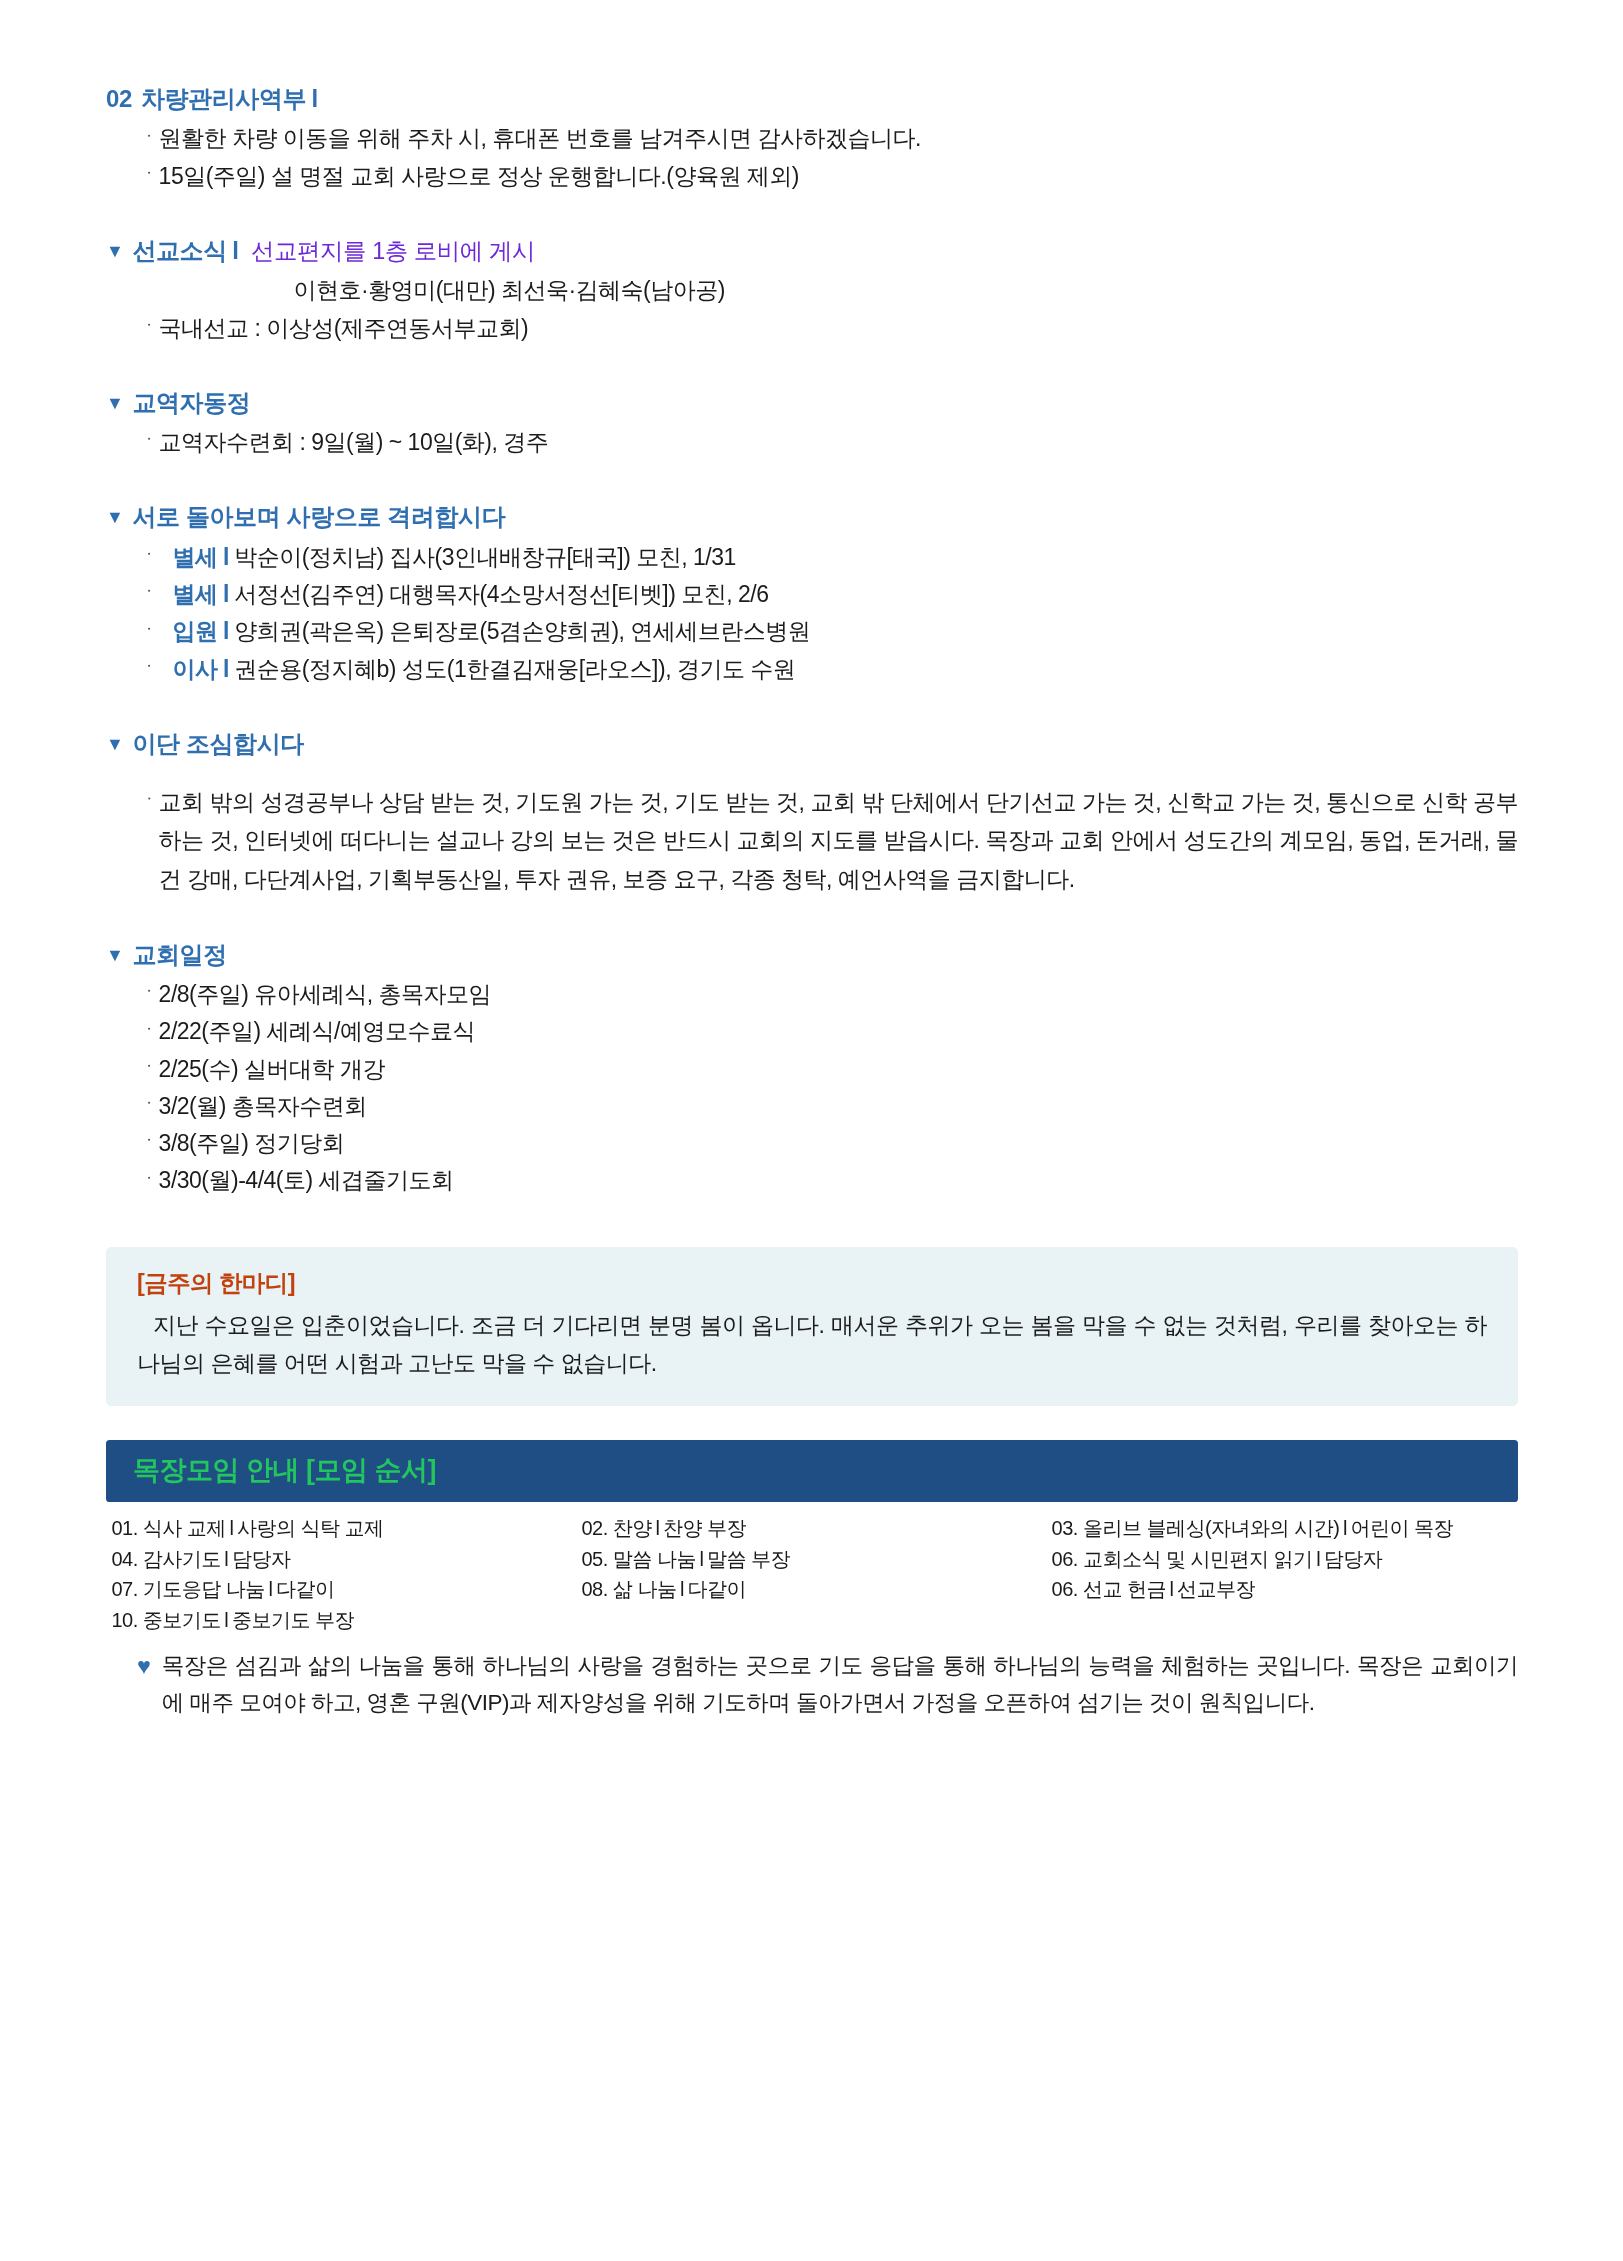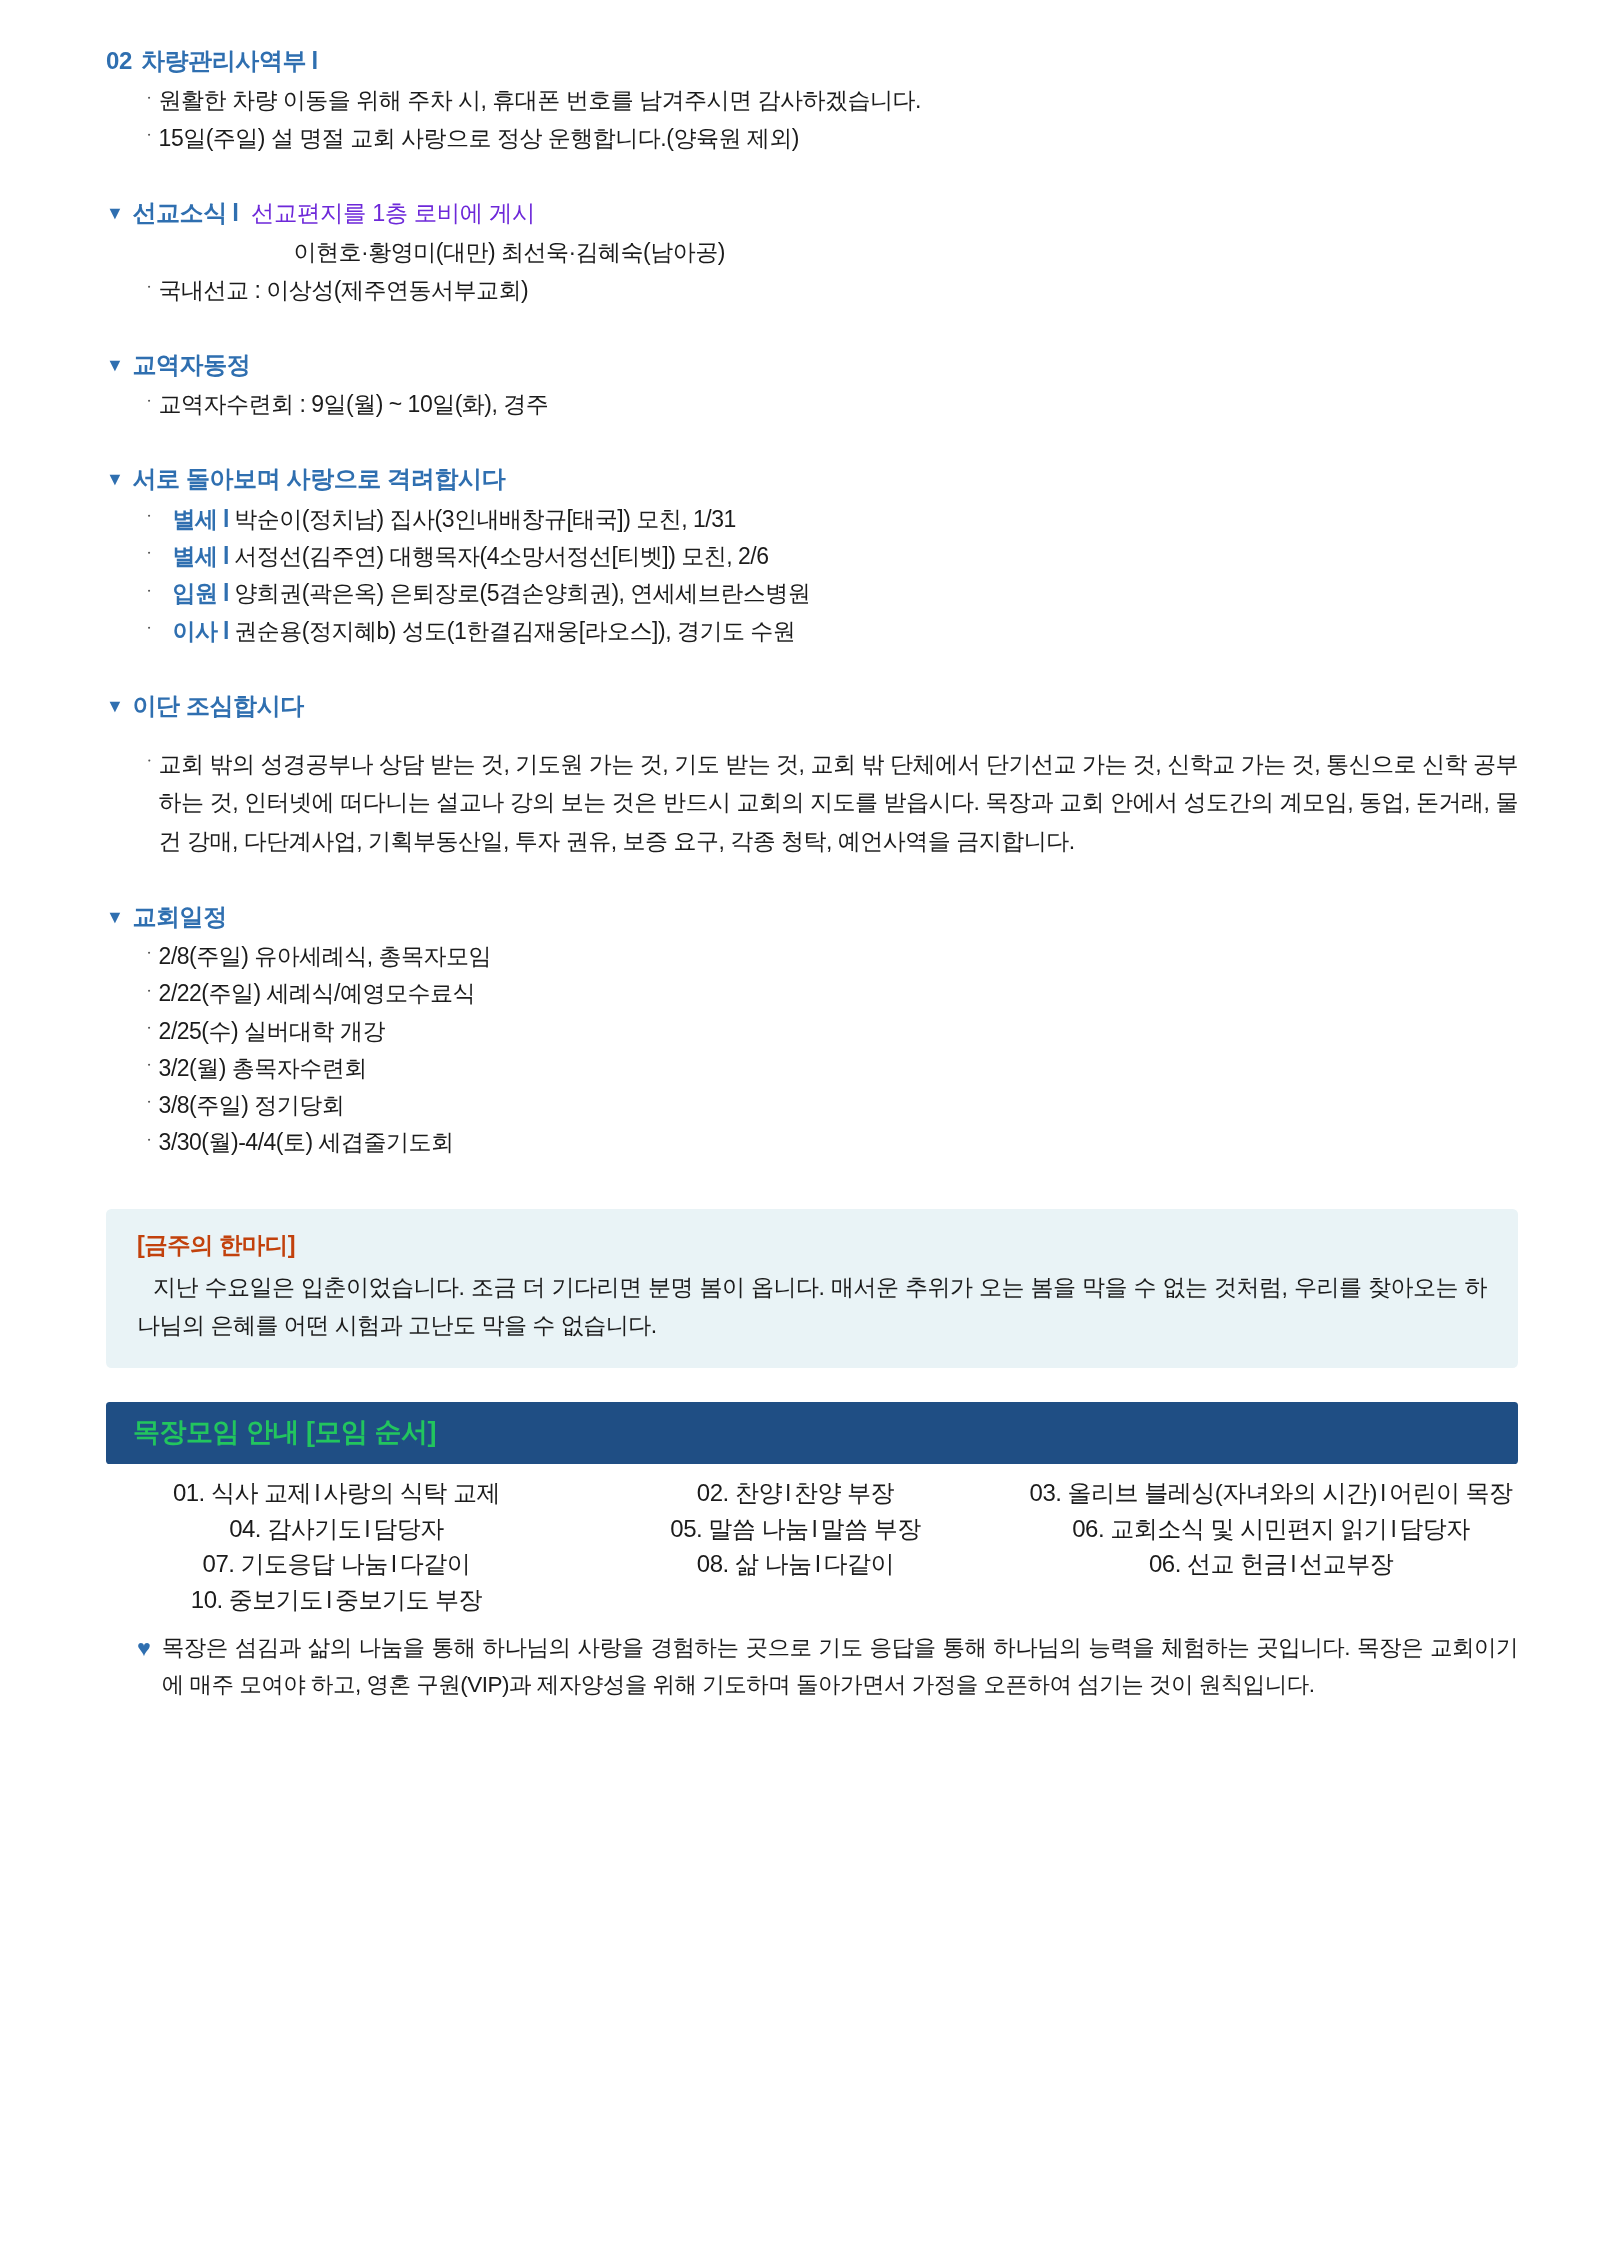--- a/index.html
+++ b/index.html
@@ -12,21 +12,21 @@
     min-height: 2262px;
     font-family: "Liberation Sans", sans-serif;
     color: #1b1b1b;
     -webkit-font-smoothing: antialiased;
   }
   .page {
     position: relative;
     width: 1624px;
     min-height: 2262px;
     box-sizing: border-box;
-    padding: 45px 106px 54px 106px;
+    padding: 83px 106px 54px 106px;
   }
   
   .sec {
     margin-bottom: 40px;
   }
   .sec-head {
     display: flex;
     align-items: baseline;
     font-size: 24px;
     font-weight: bold;
@@ -139,25 +139,24 @@
     margin-bottom: 12.6px;
   }
   .order-grid {
     display: grid;
     grid-template-columns: 1fr 1fr 1fr;
     column-gap: 9px;
     row-gap: 3.6px;
     padding: 0 5.4px;
   }
   .order-item {
-    font-size: 24px;
+    font-size: 20px;
     letter-spacing: -0.5px;
     color: #1b1b1b;
     white-space: nowrap;
-    text-align: center;
   }
   .order-item .sep {
     margin: 0 3.6px;
     color: #1b1b1b;
   }
   .heart-para {
     display: flex;
     margin-top: 14.4px;
     padding-left: 31px;
   }

